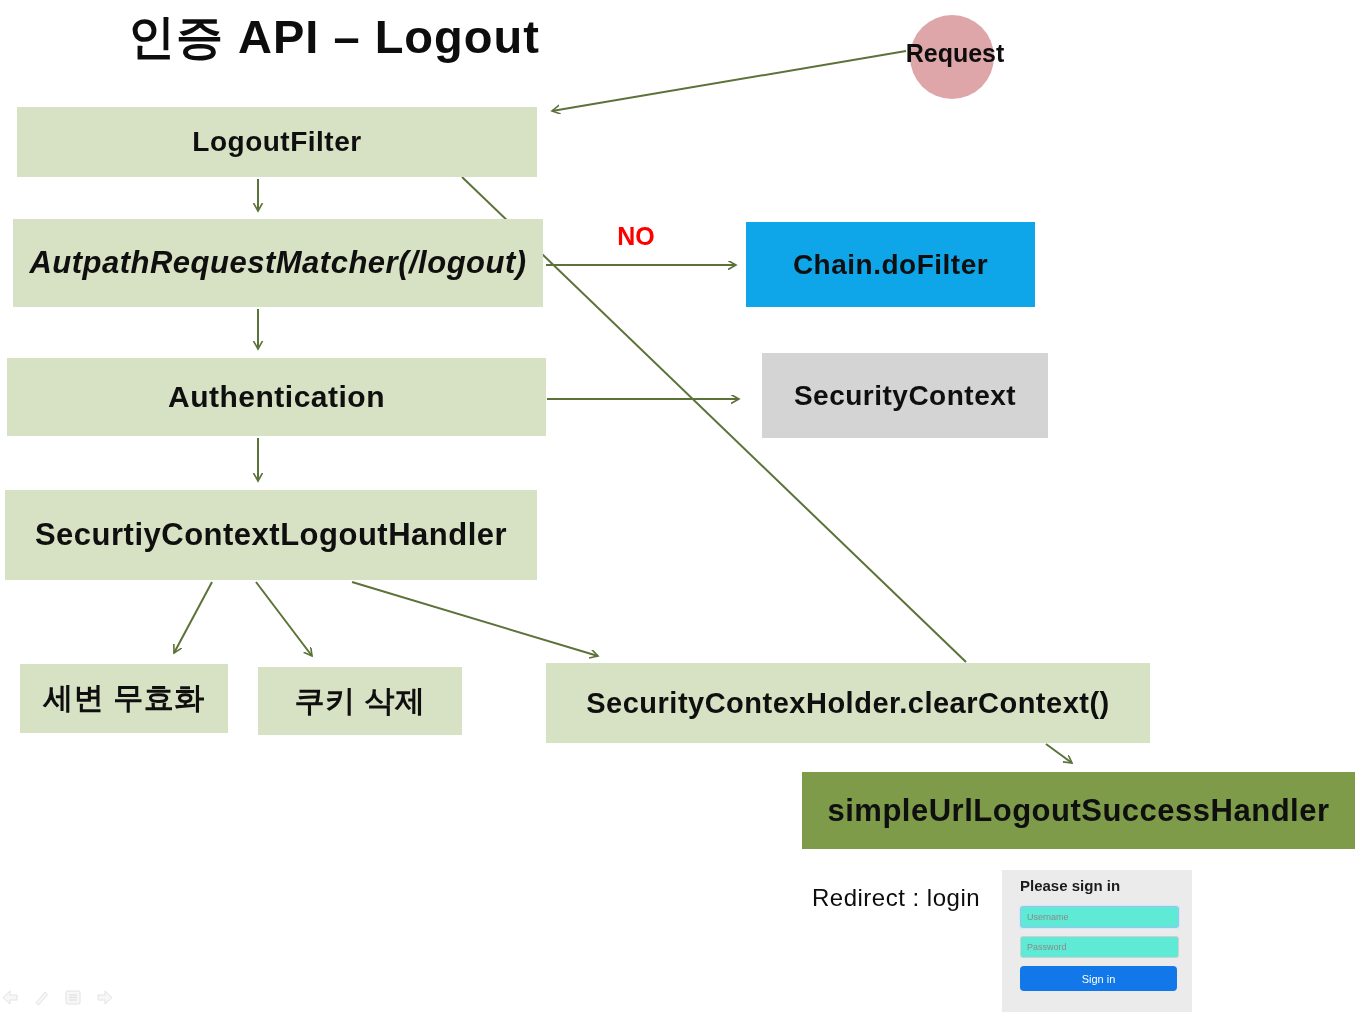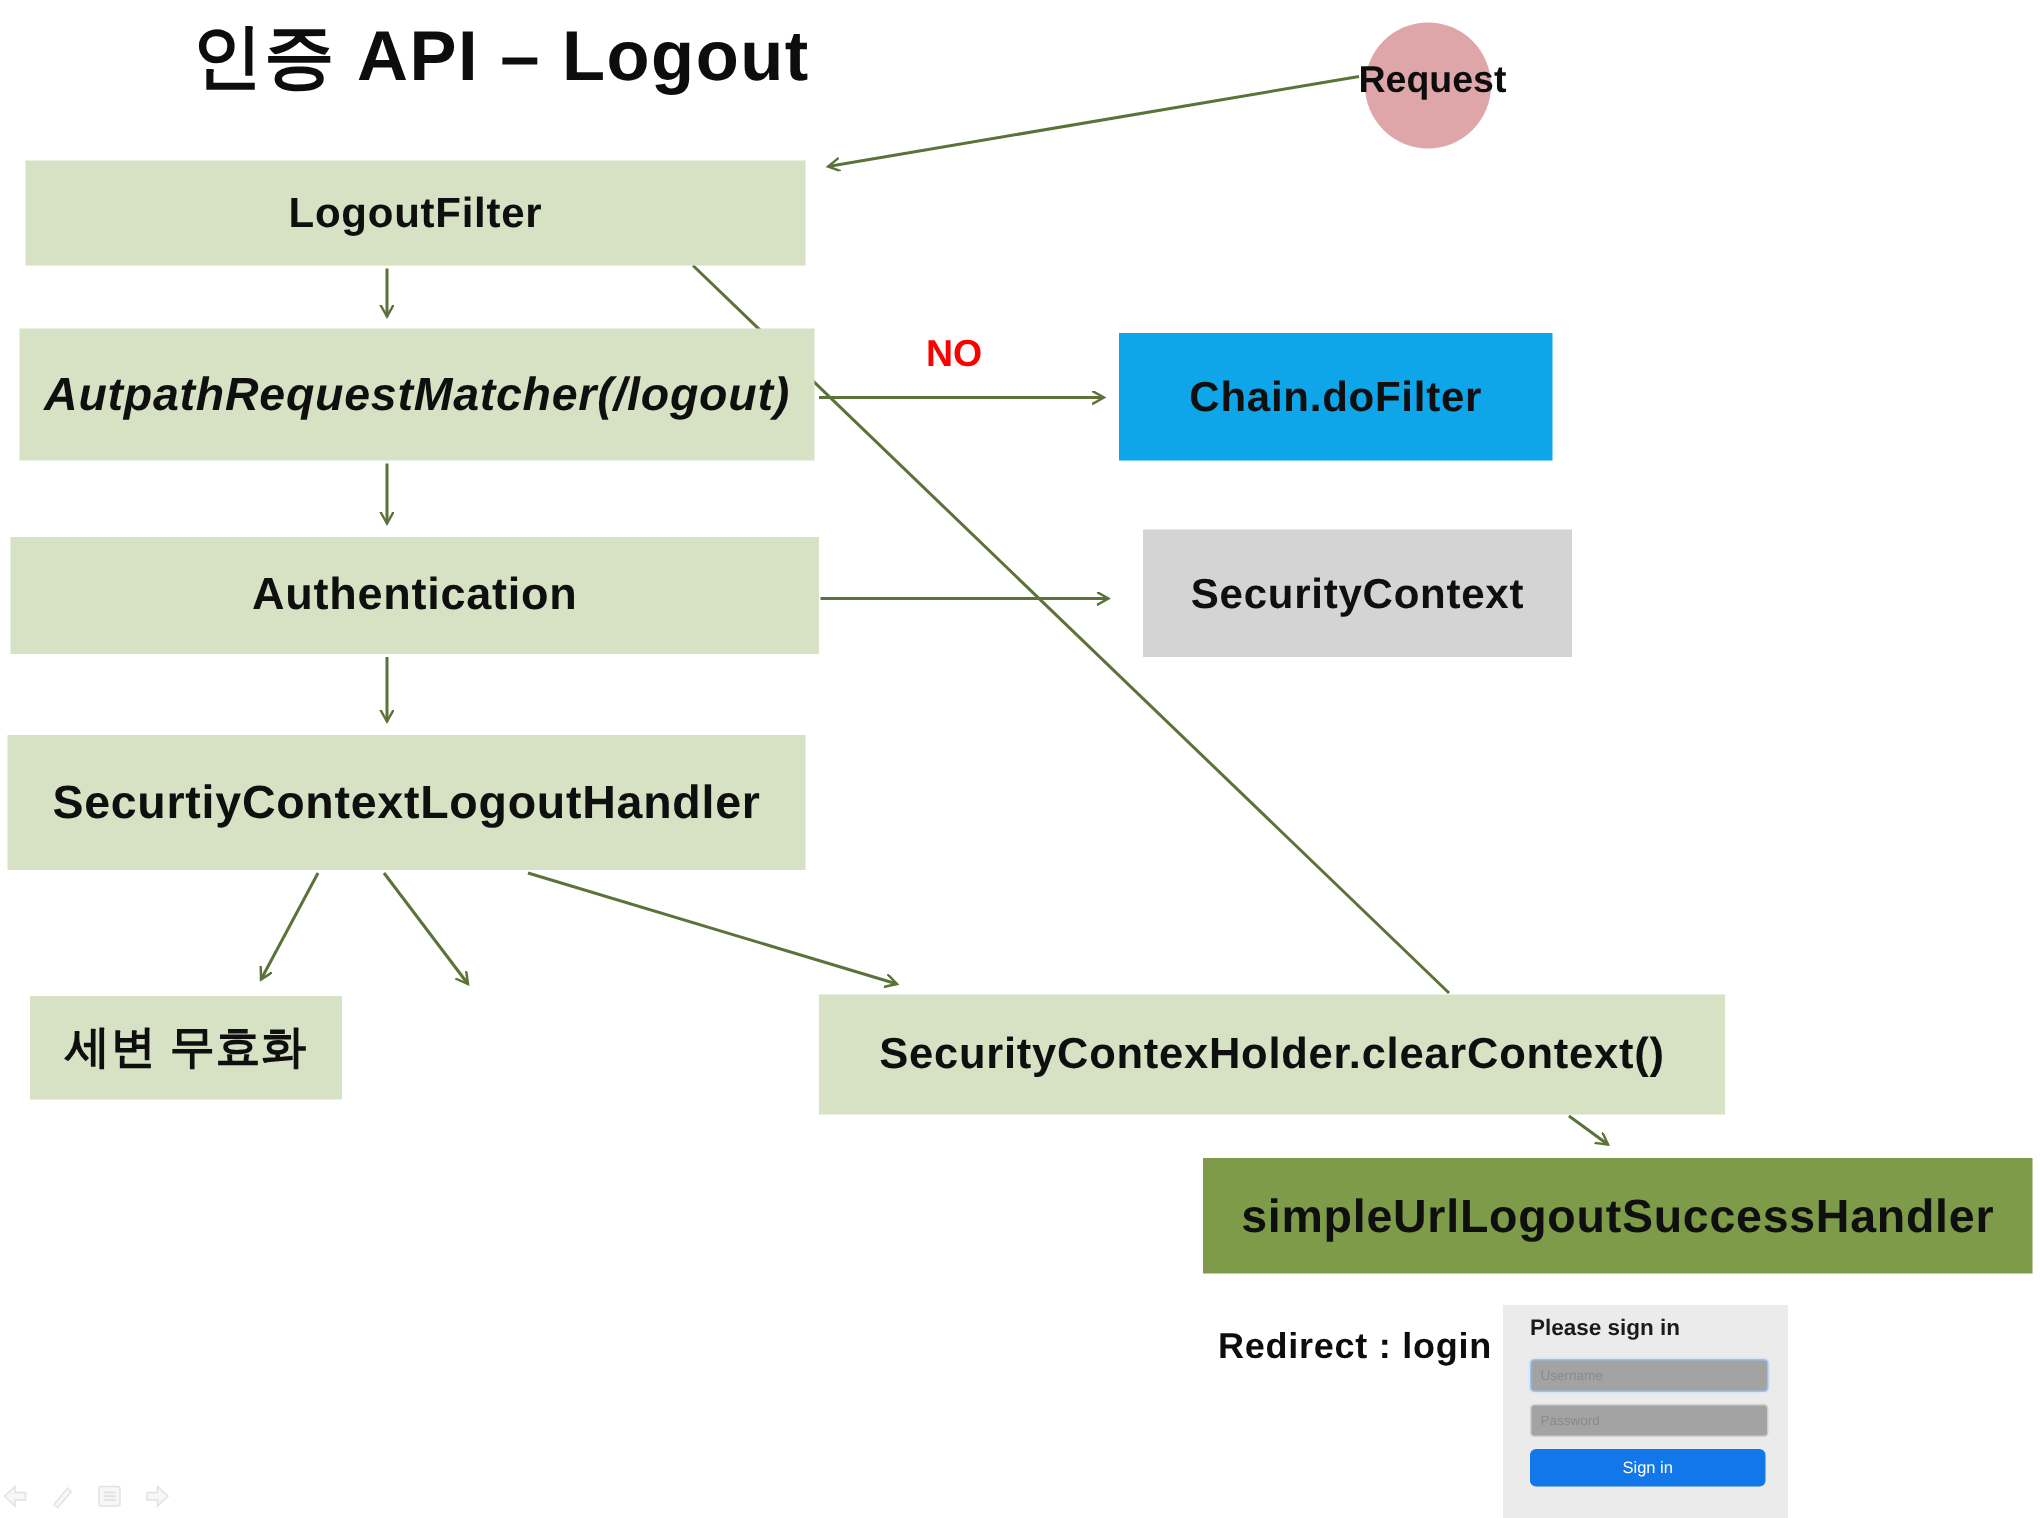--- a/index.html
+++ b/index.html
@@ -27,34 +27,34 @@
   }
   .request-label {
     position:absolute; left:880px; top:39px; width:150px; text-align:center;
     font-size:25px; font-weight:700; color:#0d0d0d;
   }
   .no-label {
     position:absolute; left:598px; top:222px; width:76px; text-align:center;
     font-size:25px; font-weight:700; color:#ff0000;
   }
   .redirect-label {
-    position:absolute; left:812px; top:884px; font-size:24px; font-weight:700;
+    position:absolute; left:812px; top:884px; font-size:24px; font-weight:400;
     color:#0d0d0d; letter-spacing:0.5px;
   }
   .login-panel {
     position:absolute; left:1002px; top:870px; width:190px; height:142px;
     background:#ebebeb;
   }
   .login-heading {
     position:absolute; left:18px; top:7px; font-size:15px; font-weight:700;
     color:#1b1b1b;
   }
   .login-input {
     position:absolute; left:18px; width:151px; height:18px;
-    background:#a3a3a3; border-radius:3px; font-size:9px; color:#444;
+    background:#5eead4; border-radius:3px; font-size:9px; color:#444;
     padding:1px 0 1px 6px; font-family:"Liberation Sans", sans-serif;
   }
   .login-input::placeholder { color:#8a8a8a; opacity:1; }
   .username { top:36px; border:1px solid #9dc1f0; box-shadow:0 0 0 1px #d6e6fb; }
   .password { top:66px; border:1px solid #cfcfcf; }
   .signin-btn {
     position:absolute; left:18px; top:96px; width:157px; height:25px;
     background:#1277e8; border:none; border-radius:4px; color:#ffffff;
     font-size:11px; font-family:"Liberation Sans", sans-serif; cursor:pointer;
   }
@@ -104,20 +104,21 @@
   <div class="node g-dark" style="left:746px; top:222px; width:289px; height:85px; font-size:28px;">Chain.doFilter</div>
 
   <div class="node g-light" style="left:7px; top:358px; width:539px; height:78px; font-size:30px;">Authentication</div>
 
   <div class="node g-gray" style="left:749px; top:353px; width:286px; height:85px; font-size:28px;">SecurityContext</div>
 
   <div class="node g-light" style="left:5px; top:490px; width:532px; height:90px; font-size:31px;">SecurtiyContextLogoutHandler</div>
 
   <div class="node g-light" style="left:20px; top:664px; width:208px; height:69px; font-size:30px;">세변 무효화</div>
 
+  <div class="node g-light" style="left:258px; top:667px; width:204px; height:68px; font-size:30px;">쿠키 삭제</div>
 
   <div class="node g-light" style="left:546px; top:663px; width:604px; height:80px; font-size:29px;">SecurityContexHolder.clearContext()</div>
 
   <div class="node g-mid" style="left:802px; top:772px; width:553px; height:77px; font-size:31px;">simpleUrlLogoutSuccessHandler</div>
 
   <div class="redirect-label">Redirect : login</div>
 
   <div class="login-panel">
     <div class="login-heading">Please sign in</div>
     <input class="login-input username" type="text" placeholder="Username" style="">

